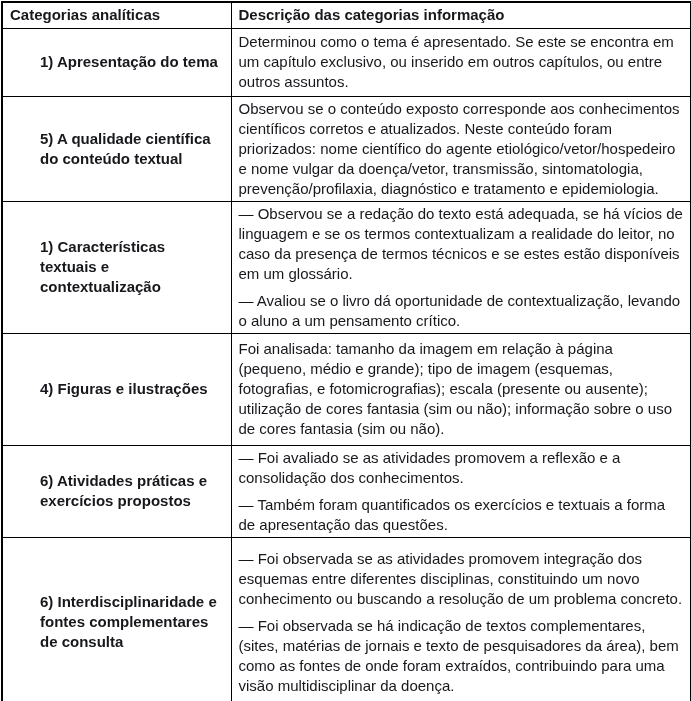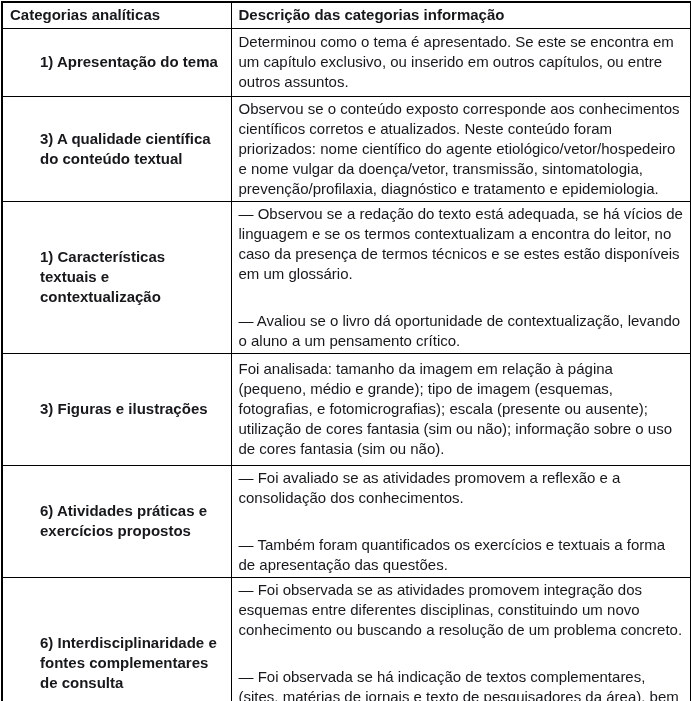--- a/index.html
+++ b/index.html
@@ -40,21 +40,21 @@
     height: 26px;
   }
   td.cat {
     font-weight: bold;
     padding-left: 37px;
   }
   td p {
     margin: 0;
   }
   td p + p {
-    margin-top: 27px;
+    margin-top: 7px;
   }
   tr.r1 td { height: 68px; }
   tr.r2 td { height: 102px; }
   tr.r3 td { height: 127px; }
   tr.r4 td { height: 112px; margin-top: 24px; }
   tr.r5 td { height: 91px; }
   tr.r6 td { height: 171px; }
 </style>
 </head>
 <body>
@@ -72,34 +72,34 @@
       </tr>
     </thead>
     <tbody>
       <tr class="r1">
         <td class="cat">1) Apresentação do tema</td>
         <td class="desc">
           <p>Determinou como o tema é apresentado. Se este se encontra em um capítulo exclusivo, ou inserido em outros capítulos, ou entre outros assuntos.</p>
         </td>
       </tr>
       <tr class="r2">
-        <td class="cat">3) A qualidade científica do conteúdo textual</td>
+        <td class="cat">5) A qualidade científica do conteúdo textual</td>
         <td class="desc">
           <p>Observou se o conteúdo exposto corresponde aos conhecimentos científicos corretos e atualizados. Neste conteúdo foram priorizados: nome científico do agente etiológico/vetor/hospedeiro e nome vulgar da doença/vetor, transmissão, sintomatologia, prevenção/profilaxia, diagnóstico e tratamento e epidemiologia.</p>
         </td>
       </tr>
       <tr class="r3">
         <td class="cat">1) Características textuais e contextualização</td>
         <td class="desc">
-          <p>— Observou se a redação do texto está adequada, se há vícios de linguagem e se os termos contextualizam a encontra do leitor, no caso da presença de termos técnicos e se estes estão disponíveis em um glossário.</p>
+          <p>— Observou se a redação do texto está adequada, se há vícios de linguagem e se os termos contextualizam a realidade do leitor, no caso da presença de termos técnicos e se estes estão disponíveis em um glossário.</p>
           <p>— Avaliou se o livro dá oportunidade de contextualização, levando o aluno a um pensamento crítico.</p>
         </td>
       </tr>
       <tr class="r4">
-        <td class="cat">3) Figuras e ilustrações</td>
+        <td class="cat">4) Figuras e ilustrações</td>
         <td class="desc">
           <p>Foi analisada: tamanho da imagem em relação à página (pequeno, médio e grande); tipo de imagem (esquemas, fotografias, e fotomicrografias); escala (presente ou ausente); utilização de cores fantasia (sim ou não); informação sobre o uso de cores fantasia (sim ou não).</p>
         </td>
       </tr>
       <tr class="r5">
         <td class="cat">6) Atividades práticas e exercícios propostos</td>
         <td class="desc">
           <p>— Foi avaliado se as atividades promovem a reflexão e a consolidação dos conhecimentos.</p>
           <p>— Também foram quantificados os exercícios e textuais a forma de apresentação das questões.</p>
         </td>

